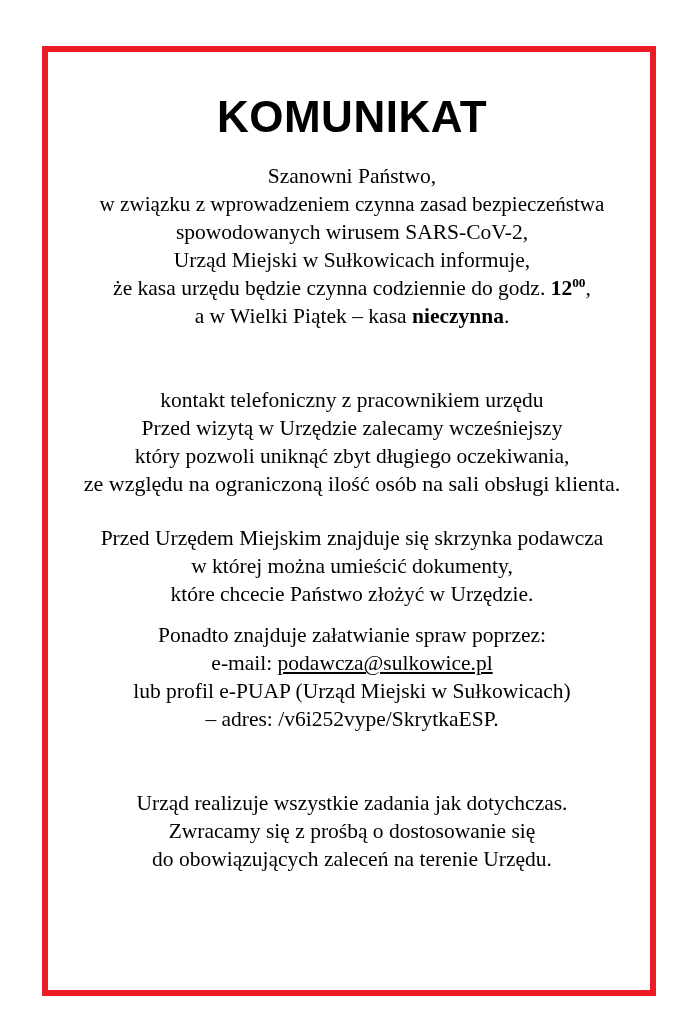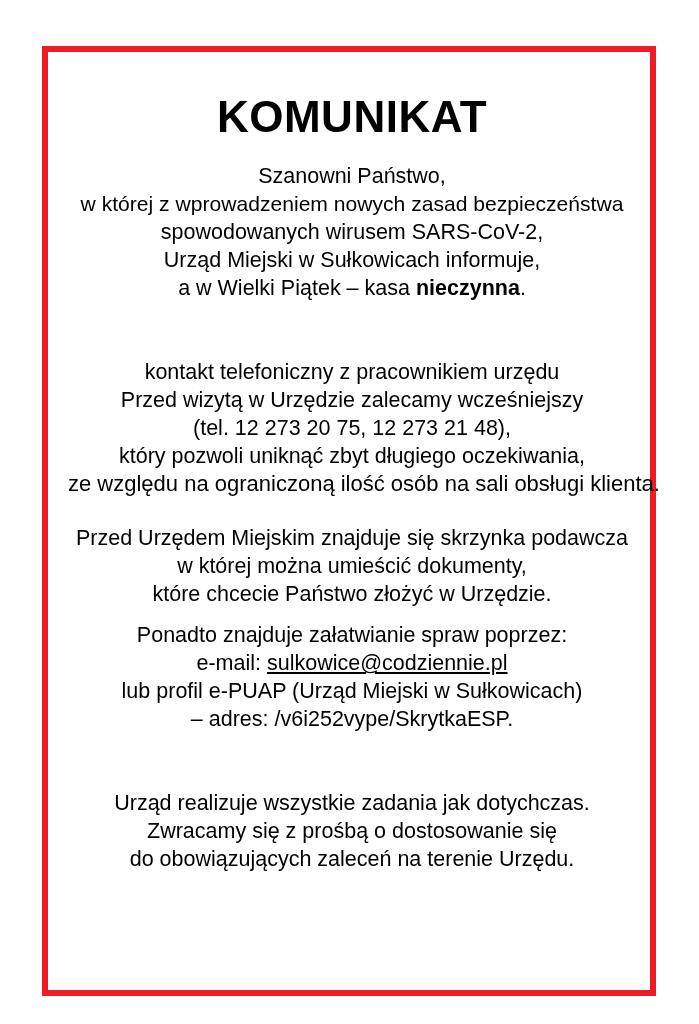--- a/index.html
+++ b/index.html
@@ -62,20 +62,21 @@
     font-size: 21.5px;
     line-height: 28px;
     margin: 0;
     color: #000000;
     font-weight: normal;
   }
 
   .line {
     display: block;
     white-space: nowrap;
+    font-family: Liberation Serif, serif;
   }
 
   
   .gap-large { height: 56px; }
   .gap-small { height: 13px; }
 
   b, .bold { font-weight: bold; }
   .underline { text-decoration: underline; }
 
   sup.hour {
@@ -89,52 +90,52 @@
 <body style="color: rgb(0, 0, 0); background: rgb(255, 255, 255);">
 
 <div class="page">
   <div class="frame" style="border-color: rgb(237, 28, 36); background: rgb(255, 255, 255);">
     <div class="content">
 
       <div class="doc-title">KOMUNIKAT</div>
 
       <p class="para">
         <span class="line">Szanowni Państwo,</span>
-        <span class="line" style="font-size: 21.1px;">w której z wprowadzeniem nowych zasad bezpieczeństwa</span>
+        <span class="line" style="font-size: 21.1px;">w związku z wprowadzeniem czynna zasad bezpieczeństwa</span>
         <span class="line">spowodowanych wirusem SARS-CoV-2,</span>
         <span class="line">Urząd Miejski w Sułkowicach informuje,</span>
+        <span class="line"><span>że kasa urzędu będzie czynna codziennie do godz. </span><b>12</b><sup class="hour">00</sup><span>,</span></span>
         <span class="line"><span>a w Wielki Piątek – kasa </span><b>nieczynna</b><span>.</span></span>
       </p>
 
       <div class="gap-large"></div>
 
       <p class="para">
         <span class="line">kontakt telefoniczny z pracownikiem urzędu</span>
         <span class="line">Przed wizytą w Urzędzie zalecamy wcześniejszy</span>
-        <span class="line">(tel. 12 273 20 75, 12 273 21 48),</span>
         <span class="line">który pozwoli uniknąć zbyt długiego oczekiwania,</span>
         <span class="line" style="font-size: 22px;">ze względu na ograniczoną ilość osób na sali obsługi klienta.</span>
       </p>
 
       <div class="gap-small"></div>
 
 
       <div class="gap-small"></div>
 
       <p class="para">
         <span class="line">Przed Urzędem Miejskim znajduje się skrzynka podawcza</span>
         <span class="line">w której można umieścić dokumenty,</span>
         <span class="line">które chcecie Państwo złożyć w Urzędzie.</span>
       </p>
 
       <div class="gap-small"></div>
 
       <p class="para">
         <span class="line">Ponadto znajduje załatwianie spraw poprzez:</span>
-        <span class="line"><span>e-mail: </span><span class="underline">sulkowice@codziennie.pl</span></span>
+        <span class="line"><span>e-mail: </span><span class="underline">podawcza@sulkowice.pl</span></span>
         <span class="line">lub profil e-PUAP (Urząd Miejski w Sułkowicach)</span>
         <span class="line">– adres: /v6i252vype/SkrytkaESP.</span>
       </p>
 
       <div class="gap-large"></div>
 
       <p class="para">
         <span class="line">Urząd realizuje wszystkie zadania jak dotychczas.</span>
         <span class="line">Zwracamy się z prośbą o dostosowanie się</span>
         <span class="line">do obowiązujących zaleceń na terenie Urzędu.</span>

